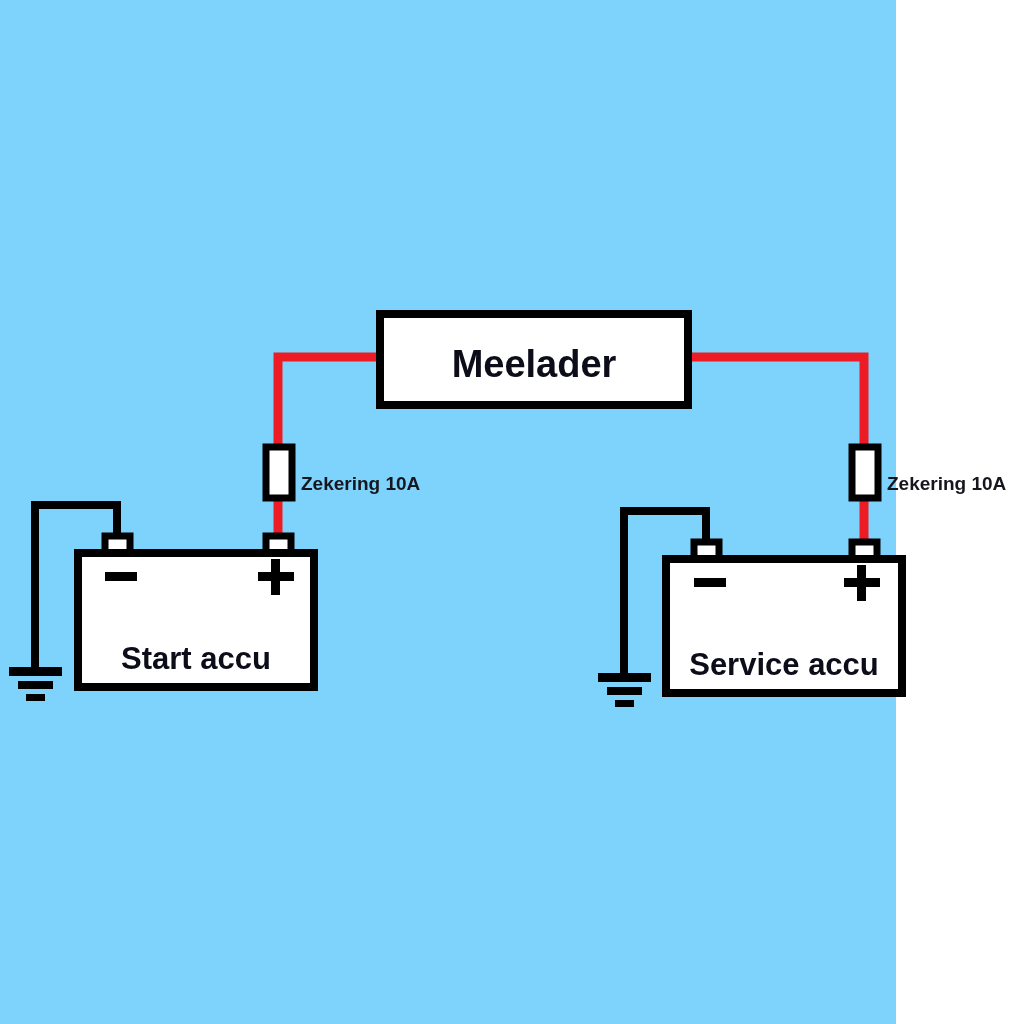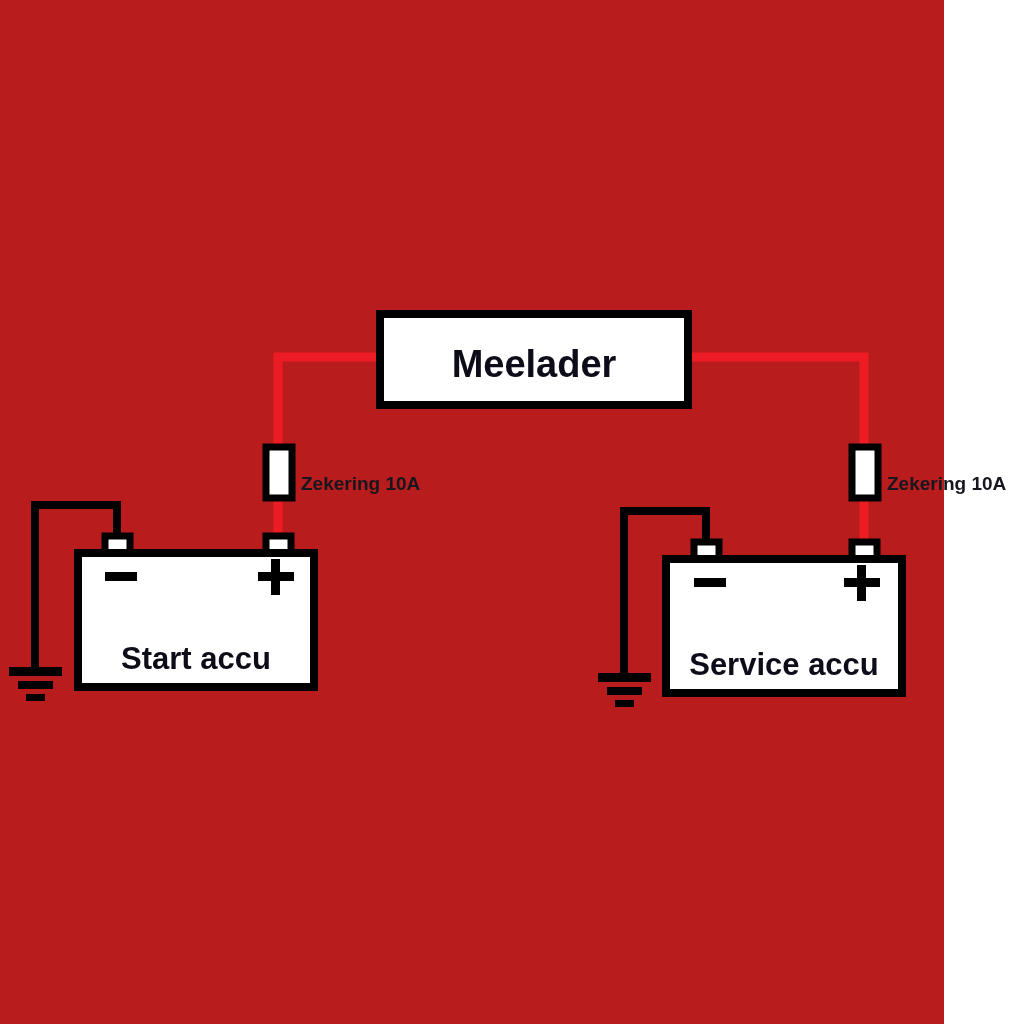--- a/index.html
+++ b/index.html
@@ -11,22 +11,21 @@
   body {
     width: 1024px;
     height: 1024px;
     font-family: "Liberation Sans", sans-serif;
     overflow: hidden;
   }
   #diagram-root {
     position: relative;
     width: 896px;
     height: 1024px;
-    background: #b91c1c;
-    padding-left: 48px;
+    background: #7dd3fc;
   }
   svg.diagram-canvas {
     position: absolute;
     top: 0;
     left: 0;
     width: 1024px;
     height: 1024px;
     display: block;
   }
   text.label-heavy {

